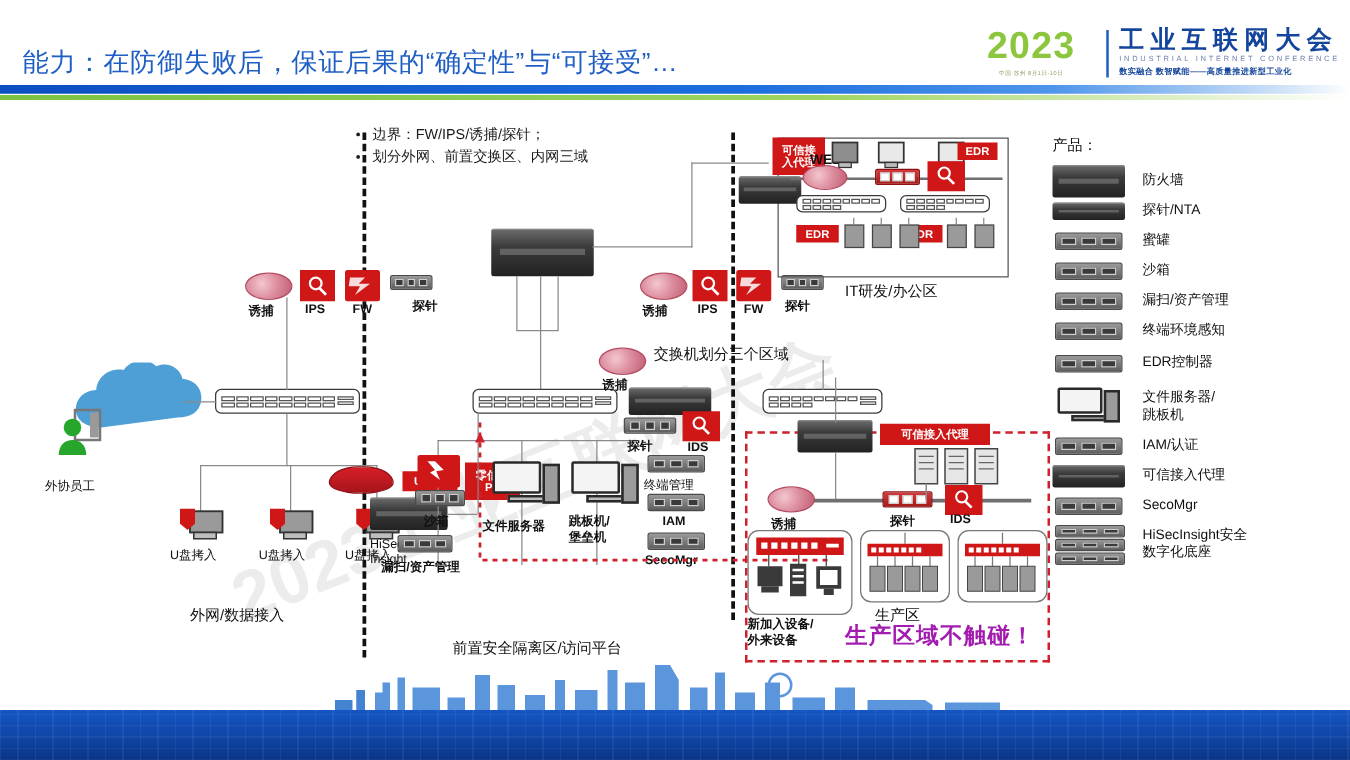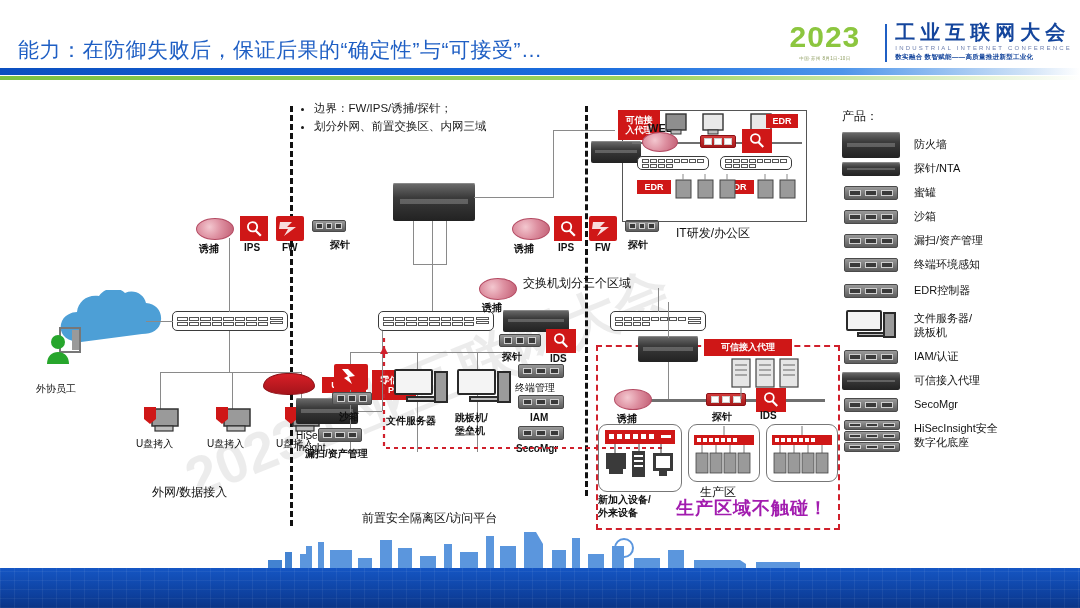--- a/index.html
+++ b/index.html
@@ -43,21 +43,21 @@
     font-size:20px; font-weight:700; color:#14459c;
     letter-spacing:5px; line-height:1.05;
   }
   .logo-en { font-size:6px; color:#6d7fae; letter-spacing:2.2px; margin-top:2px; }
   .logo-sub { font-size:6.5px; color:#14459c; letter-spacing:.3px; margin-top:2px; font-weight:700;}
 
   
   .canvas { position:absolute; left:0; top:92px; width:1080px; height:440px; }
 
   
-  .bullets { position:absolute; left:300px; top:8px; font-size:11.5px; color:#1a1a1a; line-height:1.55; }
+  .bullets { position:absolute; left:284px; top:8px; font-size:11.5px; color:#1a1a1a; line-height:1.55; }
   .bullets li { list-style:disc; margin-left:14px; }
 
   
   .vsep { position:absolute; width:0; border-left:3px dashed #111; }
   .vsep.a { left:290px; top:14px; height:420px; }
   .vsep.b { left:585px; top:14px; height:390px; }
 
   
   .dtxt { position:absolute; font-size:10px; color:#111; white-space:nowrap; }
   .dtxt.b { font-weight:700; }

